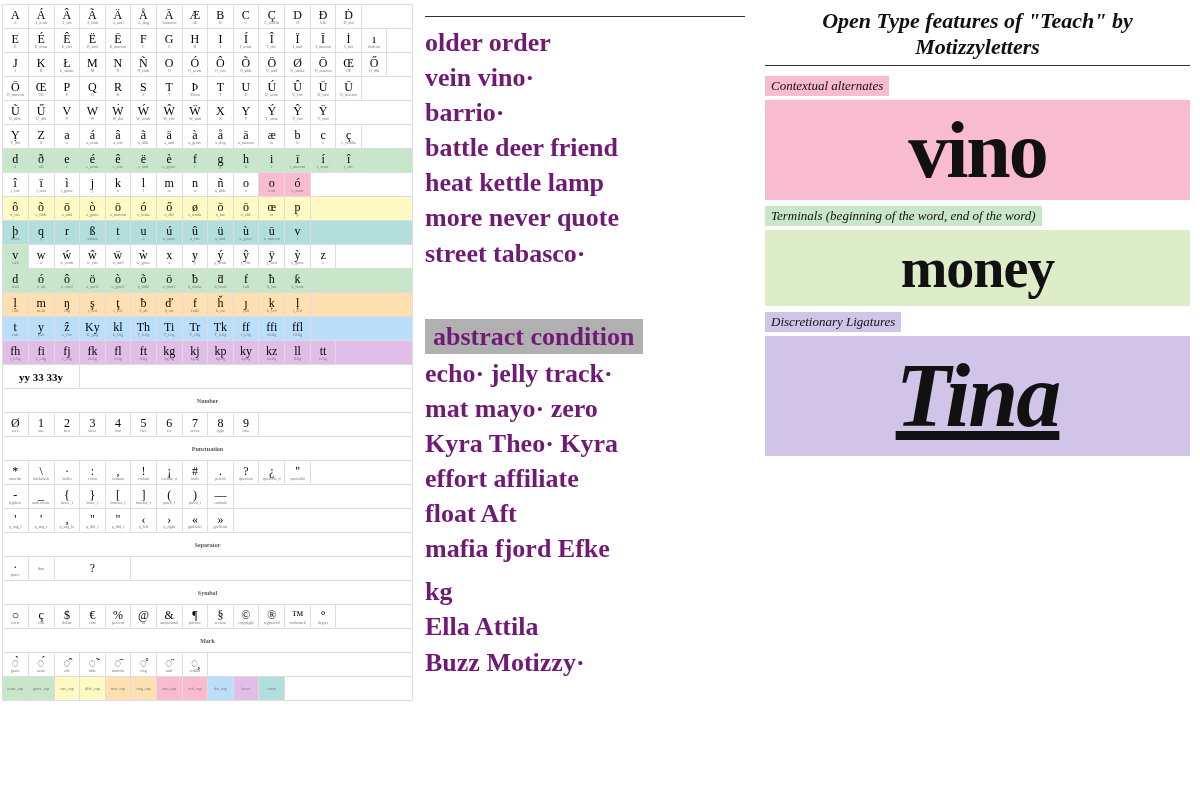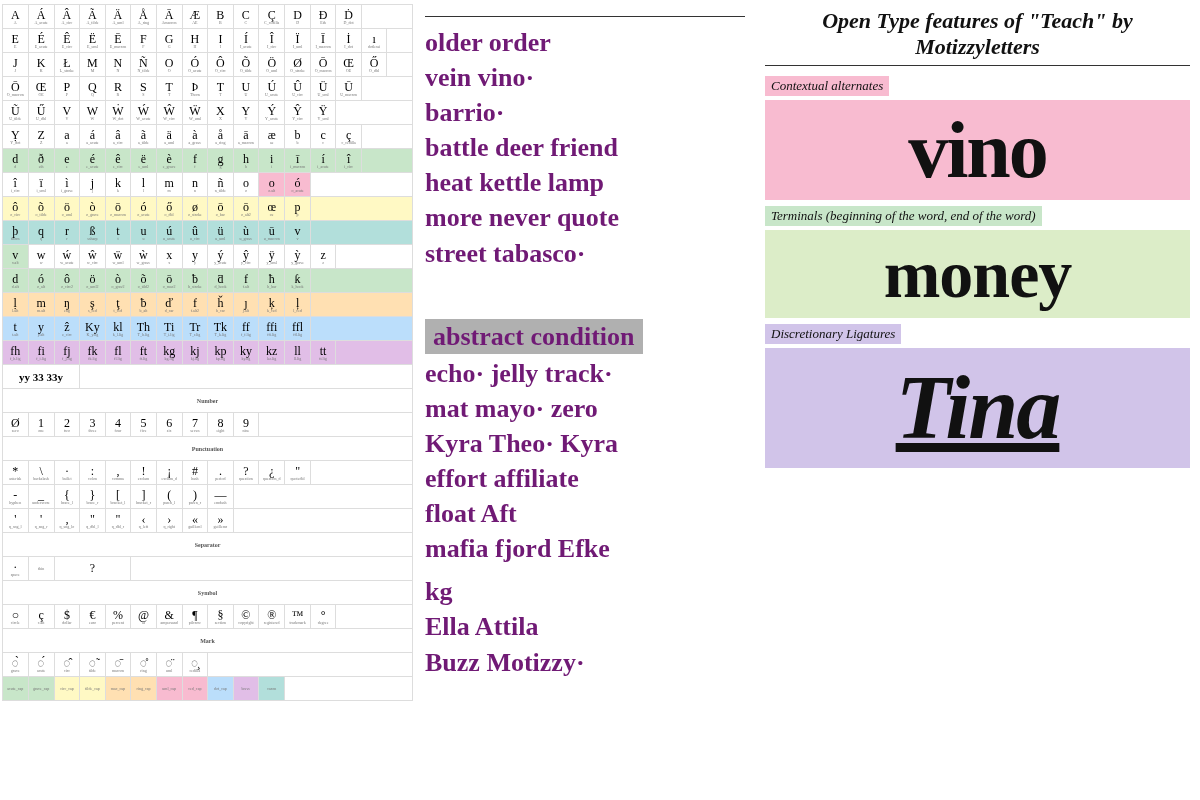--- a/index.html
+++ b/index.html
@@ -1391,21 +1391,21 @@
     <div class="demo-box demo-box-pink">
       <span class="demo-word" style="font-family: Georgia, serif; font-size: 80px; font-weight: 900; letter-spacing: -2px; text-align: center;">vino</span>
     </div>
   </div>
 
   <div class="feature-section">
     <div>
       <span class="feature-label label-green" style="font-size: 13px;">Terminals (beginning of the word, end of the word)</span>
     </div>
     <div class="demo-box demo-box-green">
-      <span class="demo-word demo-word-medium" style="font-family: Georgia, serif; font-size: 68px; font-weight: 900; letter-spacing: -1px;">money</span>
+      <span class="demo-word demo-word-medium" style="font-family: Georgia, serif; font-size: 56px; font-weight: 900; letter-spacing: -1px;">money</span>
     </div>
   </div>
 
   <div class="feature-section">
     <div>
       <span class="feature-label label-purple">Discretionary Ligatures</span>
     </div>
     <div class="demo-box demo-box-purple" style="min-height: 120px;">
       <span class="demo-word demo-word-large-tina" style="font-family: Georgia, serif; font-size: 90px; font-weight: 900; font-style: italic; letter-spacing: -2px; text-decoration: underline;">Tina</span>
     </div>

